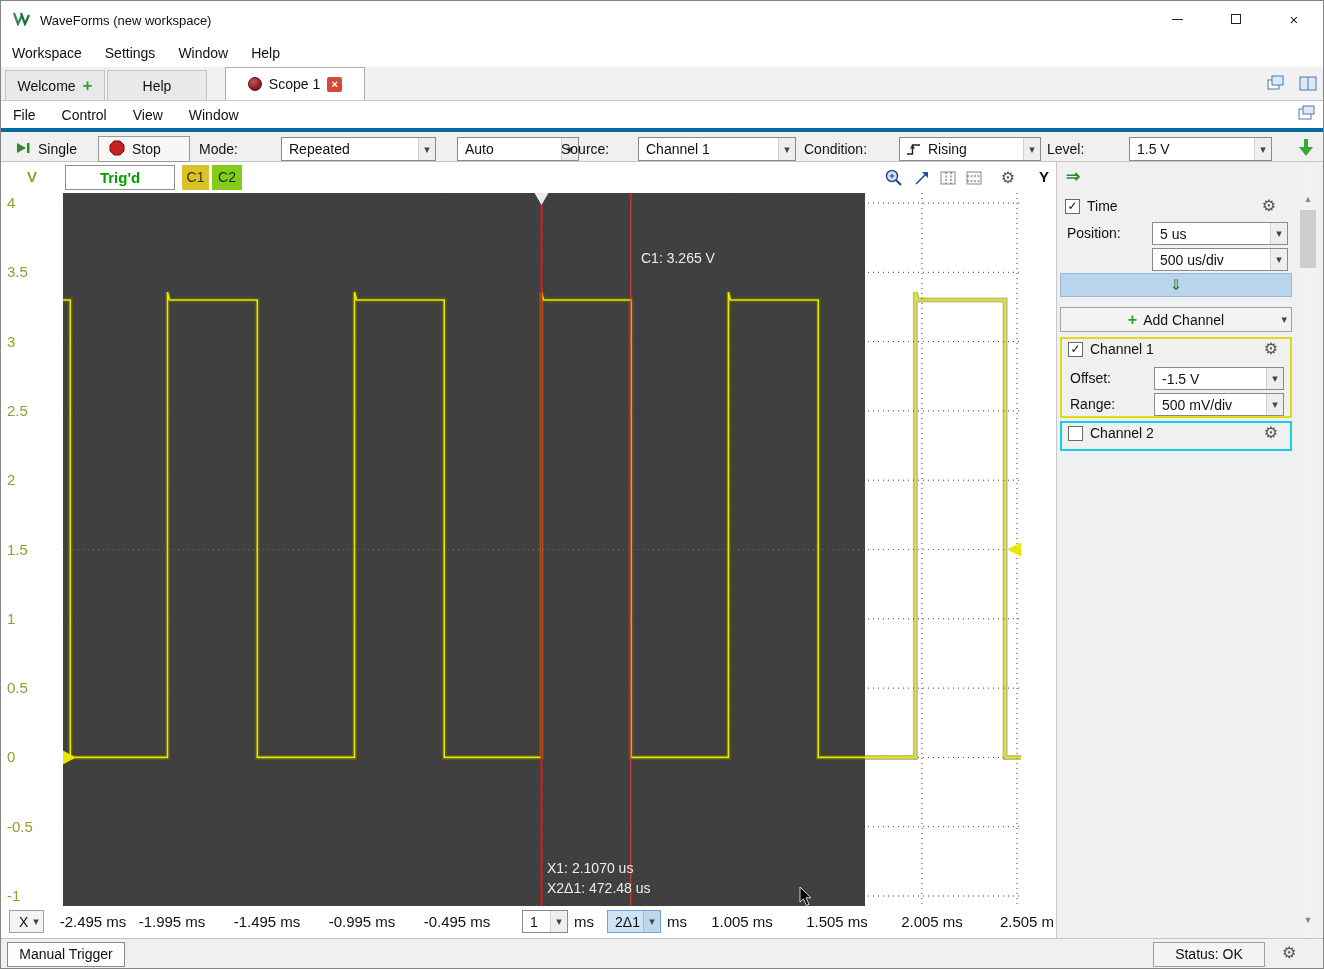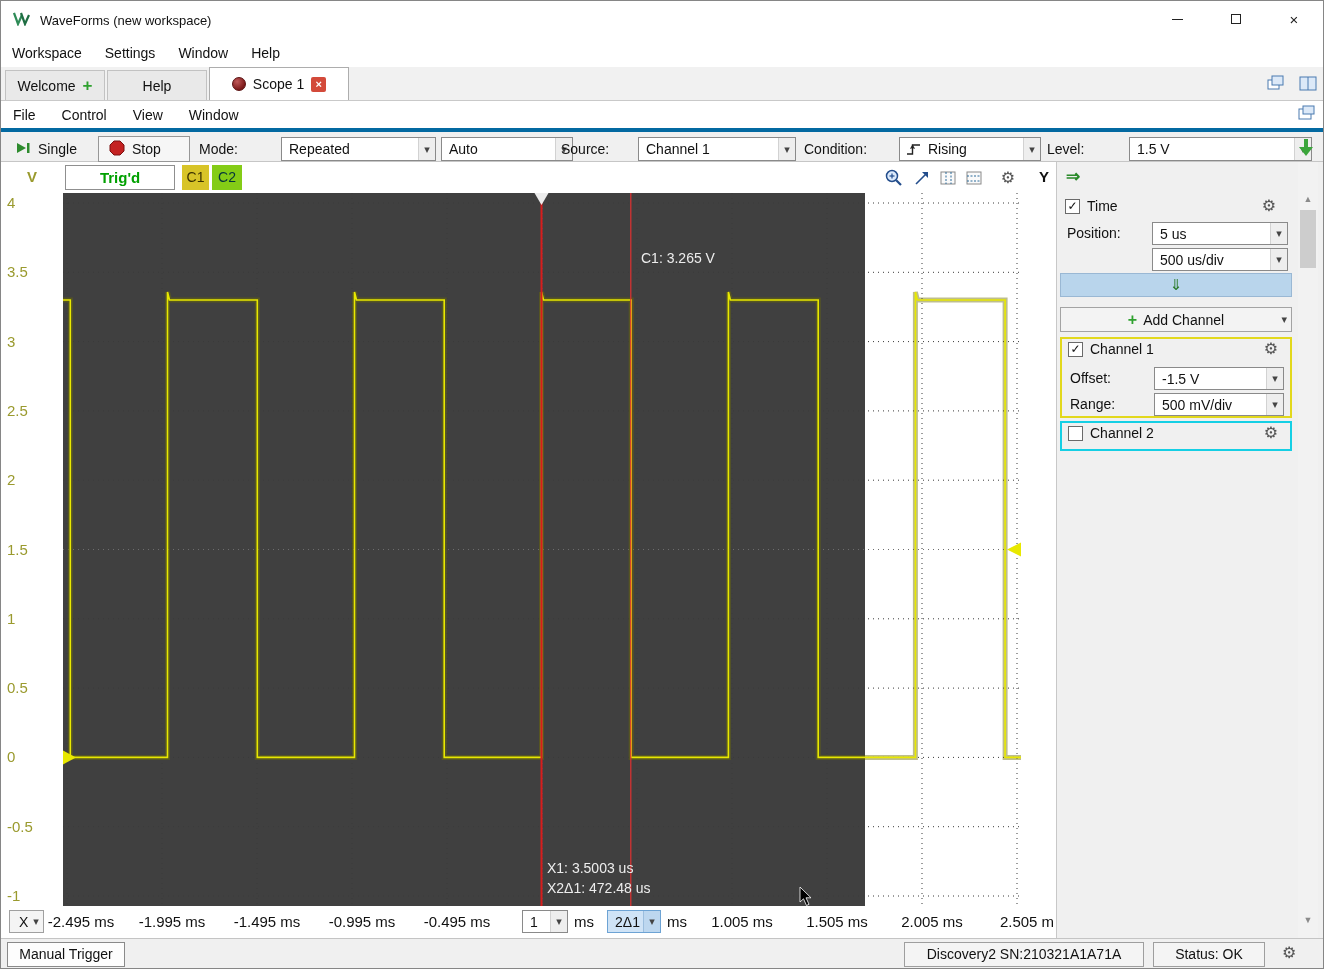--- a/index.html
+++ b/index.html
@@ -19,42 +19,42 @@
   .menubar{position:absolute;top:38px;left:0;right:0;height:28px;background:#fff;display:flex;align-items:center;padding-left:2px;font-size:14px;}
   .menu-item{padding:4px 9px;margin-right:5px;}
   .scope-menubar{position:absolute;top:100px;left:0;right:0;height:27px;background:#fff;display:flex;align-items:center;padding-left:2px;font-size:14px;}
   .scope-menubar .menu-item{padding:3px 10px;margin-right:6px;}
   .menubar-right-icon{position:absolute;right:8px;top:4px;}
 
   
   .tabbar{position:absolute;top:66px;left:0;right:0;height:34px;background:#f1f1f1;border-bottom:1px solid #c9c9c9;}
   .tab{position:absolute;bottom:0;height:30px;display:flex;align-items:center;justify-content:center;gap:7px;font-size:14px;background:#e9e9e9;border:1px solid #c2c2c2;border-bottom:none;}
   .tab.active{background:#fff;height:33px;border-color:#adadad;z-index:2;}
-  .tab-welcome{left:4px;width:100px;} .tab-help{left:106px;width:100px;} .tab-scope{left:208px;width:140px;}
+  .tab-welcome{left:4px;width:100px;} .tab-help{left:106px;width:100px;} .tab-scope{left:224px;width:140px;}
   .plus-icon{color:#2fa12f;font-weight:bold;font-size:17px;line-height:14px;}
   .scope-dot{width:14px;height:14px;border-radius:50%;background:radial-gradient(circle at 35% 30%, #c05858, #7a1818 72%);border:1px solid #5a1010;}
   .tab-close{width:15px;height:15px;background:#d34a3a;color:#fff;font-size:11px;line-height:14px;text-align:center;border-radius:2px;font-weight:bold;}
   .tabbar-icon{position:absolute;top:8px;}
   .tabbar-icon.cascade{left:1266px;} .tabbar-icon.tile{left:1298px;}
 
   
   .toolbar{position:absolute;top:127px;left:0;right:0;height:34px;background:#f0f0f0;border-top:4px solid #0369a1;border-bottom:1px solid #c6c6c6;font-size:14px;}
   .tb-btn{position:absolute;top:4px;height:26px;display:flex;align-items:center;gap:7px;padding:0 10px;}
   .tb-btn.flat{background:transparent;border:none;}
   .tb-btn.boxed{background:#f6f6f6;border:1px solid #979797;}
   .btn-single{left:4px;width:90px;} .btn-stop{left:97px;width:92px;}
   .tb-label{position:absolute;top:9px;color:#111;}
   .lbl-mode{left:198px;} .lbl-source{left:560px;} .lbl-condition{left:803px;} .lbl-level{left:1046px;}
   .combo{height:24px;border:1px solid #8a8a8a;background:#fff;display:flex;align-items:center;font-size:14px;overflow:hidden;}
   .combo .combo-text{padding-left:7px;white-space:nowrap;}
   .combo .combo-arrow{margin-left:auto;width:17px;align-self:stretch;display:flex;align-items:center;justify-content:center;background:#eee;border-left:1px solid #d2d2d2;color:#444;font-size:11px;}
   .tb-combo{position:absolute;top:5px;}
-  .combo-mode{left:280px;width:155px;} .combo-trigger{left:440px;width:132px;gap:24px;}
+  .combo-mode{left:280px;width:155px;} .combo-trigger{left:456px;width:122px;gap:24px;}
   .combo-source{left:637px;width:158px;} .combo-condition{left:898px;width:142px;}
-  .combo-level{left:1128px;width:183px;align-items:center;}
+  .combo-level{left:1128px;width:143px;align-items:center;}
   .cond-icon{margin-left:6px;display:inline-flex;}
   .tb-arrow{position:absolute;left:1294px;top:5px;}
 
   
   .plot-header{position:absolute;top:161px;left:0;width:1055px;height:31px;background:#fff;}
   .v-unit{position:absolute;left:26px;top:6px;color:#9a9a2e;font-weight:bold;font-size:15px;}
   .trigd-box{position:absolute;left:64px;top:3px;width:110px;height:25px;border:1px solid #8f8f8f;background:#fff;color:#00a000;font-weight:bold;font-size:15px;text-align:center;line-height:23px;}
   .chan-tab{position:absolute;top:3px;height:25px;font-weight:normal;font-size:14px;text-align:center;line-height:25px;}
   .chan-tab.c1{left:181px;width:27px;background:#d8c428;color:#3a3000;}
   .chan-tab.c2{left:211px;width:30px;background:#84cc16;color:#04343c;}
@@ -332,40 +332,40 @@
         <line x1="0" y1="703.0" x2="958" y2="703.0" stroke="#3a3a3a" stroke-dasharray="1 4"></line>
         <path d="M0 107.0 L7.3 107.0 L7.3 564.4 L104.5 564.4 L104.5 99.0 L106.5 107.0 L194.3 107.0 L194.3 564.4 L291.5 564.4 L291.5 99.0 L293.5 107.0 L381.2 107.0 L381.2 564.4 L478.5 564.4 L478.5 99.0 L480.5 107.0 L568.2 107.0 L568.2 564.4 L665.4 564.4 L665.4 99.0 L667.4 107.0 L755.2 107.0 L755.2 564.4 L852.4 564.4 L852.4 99.0 L854.4 107.0 L942.1 107.0 L942.1 564.4 L958 564.4" fill="none" stroke="#6e6e00" stroke-width="5" opacity="0.45"></path>
         <path d="M0 107.0 L7.3 107.0 L7.3 564.4 L104.5 564.4 L104.5 99.0 L106.5 107.0 L194.3 107.0 L194.3 564.4 L291.5 564.4 L291.5 99.0 L293.5 107.0 L381.2 107.0 L381.2 564.4 L478.5 564.4 L478.5 99.0 L480.5 107.0 L568.2 107.0 L568.2 564.4 L665.4 564.4 L665.4 99.0 L667.4 107.0 L755.2 107.0 L755.2 564.4 L852.4 564.4 L852.4 99.0 L854.4 107.0 L942.1 107.0 L942.1 564.4 L958 564.4" fill="none" stroke="#e8e800" stroke-width="1.6"></path>
         <line x1="567.8" y1="0" x2="567.8" y2="713" stroke="#e03030" stroke-width="1.2"></line>
         <line x1="478.5" y1="0" x2="478.5" y2="713" stroke="#d81c1c" stroke-width="2"></line>
         <polygon points="471.5,0 485.5,0 478.5,12" fill="#ececec"></polygon>
         <polygon points="958,349.5 958,363.5 944,356.5" fill="#e8e800"></polygon>
         <polygon points="0,557.4 0,571.4 13,564.4" fill="#e8e800"></polygon>
       </svg>
     <div class="anno" id="anno-c1">C1: 3.265 V</div>
-    <div class="anno" id="anno-x1">X1: 3.5003 us</div>
+    <div class="anno" id="anno-x1">X1: 2.1070 us</div>
     <div class="anno" id="anno-x2">X2Δ1: 472.48 us</div>
   </div>
 
   <div class="x-axis" id="x-axis">
     <div class="x-combo">
       <span>X</span>
       <span class="arrow">▾</span>
     </div>
     <div class="combo cursor-combo" id="cursor1-combo">
       <span class="combo-text">1</span>
       <span class="combo-arrow">▾</span>
     </div>
     <span class="cursor-unit" id="cursor1-unit">ms</span>
     <div class="combo cursor-combo" id="cursor2-combo">
       <span class="combo-text">2Δ1</span>
       <span class="combo-arrow">▾</span>
     </div>
     <span class="cursor-unit" id="cursor2-unit">ms</span>
-  <div class="xtick" style="left: 80px;">-2.495 ms</div>
+  <div class="xtick" style="left: 92px;">-2.495 ms</div>
       <div class="xtick" style="left: 171px;">-1.995 ms</div>
       <div class="xtick" style="left: 266px;">-1.495 ms</div>
       <div class="xtick" style="left: 361px;">-0.995 ms</div>
       <div class="xtick" style="left: 456px;">-0.495 ms</div>
       <div class="xtick" style="left: 741px;">1.005 ms</div>
       <div class="xtick" style="left: 836px;">1.505 ms</div>
       <div class="xtick" style="left: 931px;">2.005 ms</div>
       <div class="xtick" style="left: 1026px;">2.505 m</div>
     </div>
 
@@ -429,21 +429,20 @@
 
   <div class="scrollbar">
     <span class="sb-arrow sb-up">▲</span>
     <div class="sb-thumb"></div>
     <span class="sb-arrow sb-down">▼</span>
   </div>
   <div class="right-gutter"></div>
 
   <div class="statusbar">
     <div class="sb-btn">Manual Trigger</div>
-    <div class="sb-box sb-device">Discovery2 SN:210321A1A71A</div>
     <div class="sb-box sb-status">Status: OK</div>
     <span class="sb-gear gear-glyph">⚙</span>
   </div>
 
   <span class="mouse-cursor">
     <svg width="18" height="20" viewBox="0 0 18 20">
       <polygon points="1,0 1,15 4.5,11.8 7.5,18.5 10,17.3 7,10.8 12,10.8" fill="#000" stroke="#fff" stroke-width="0.8"></polygon>
     </svg>
   </span>
 

